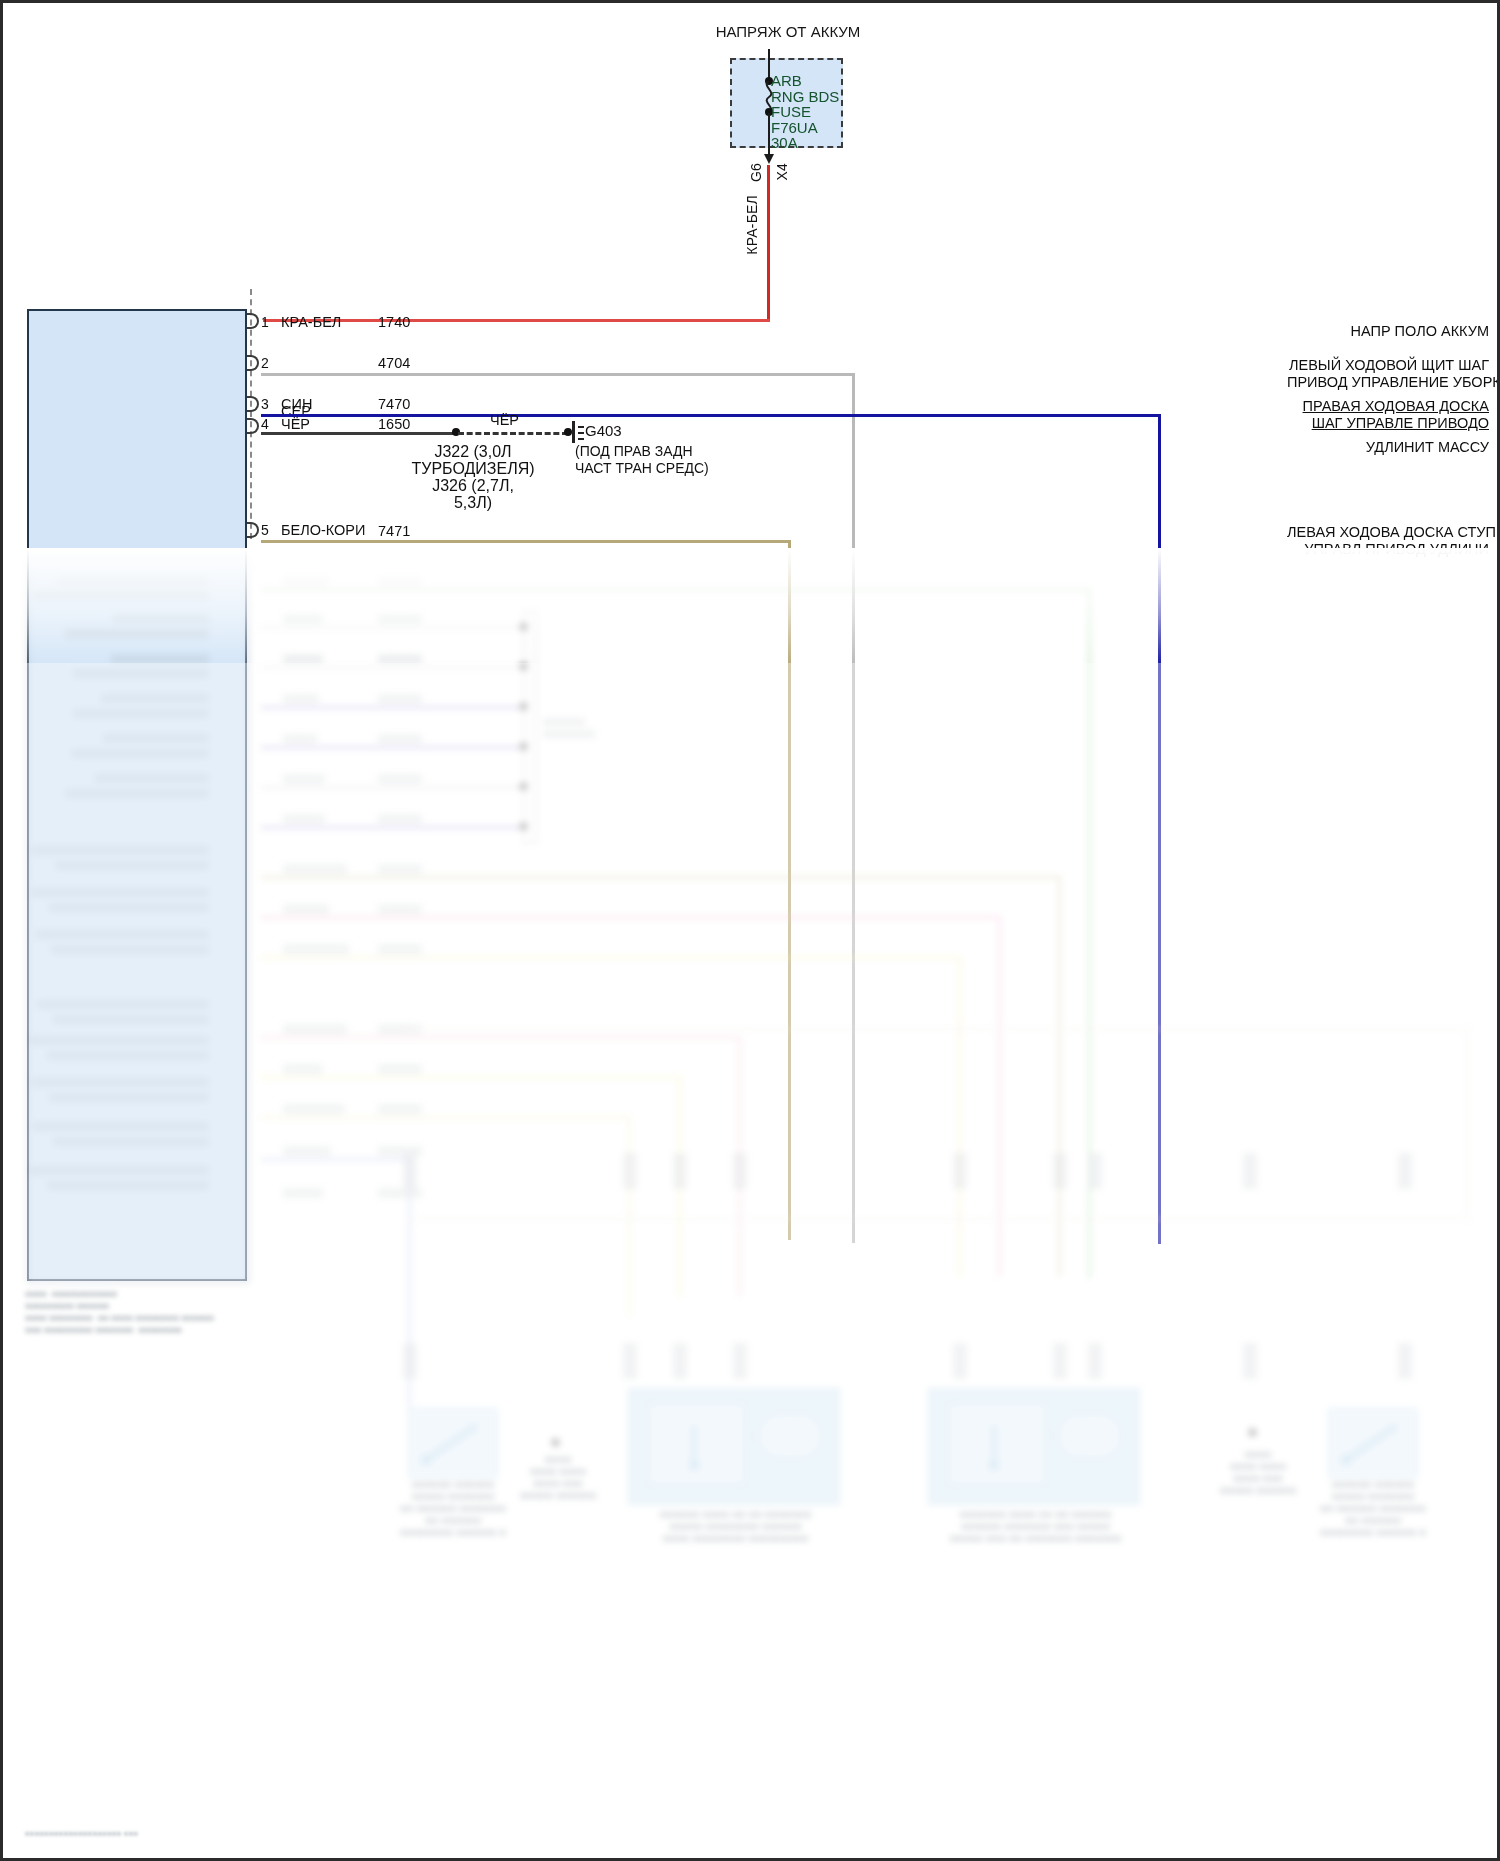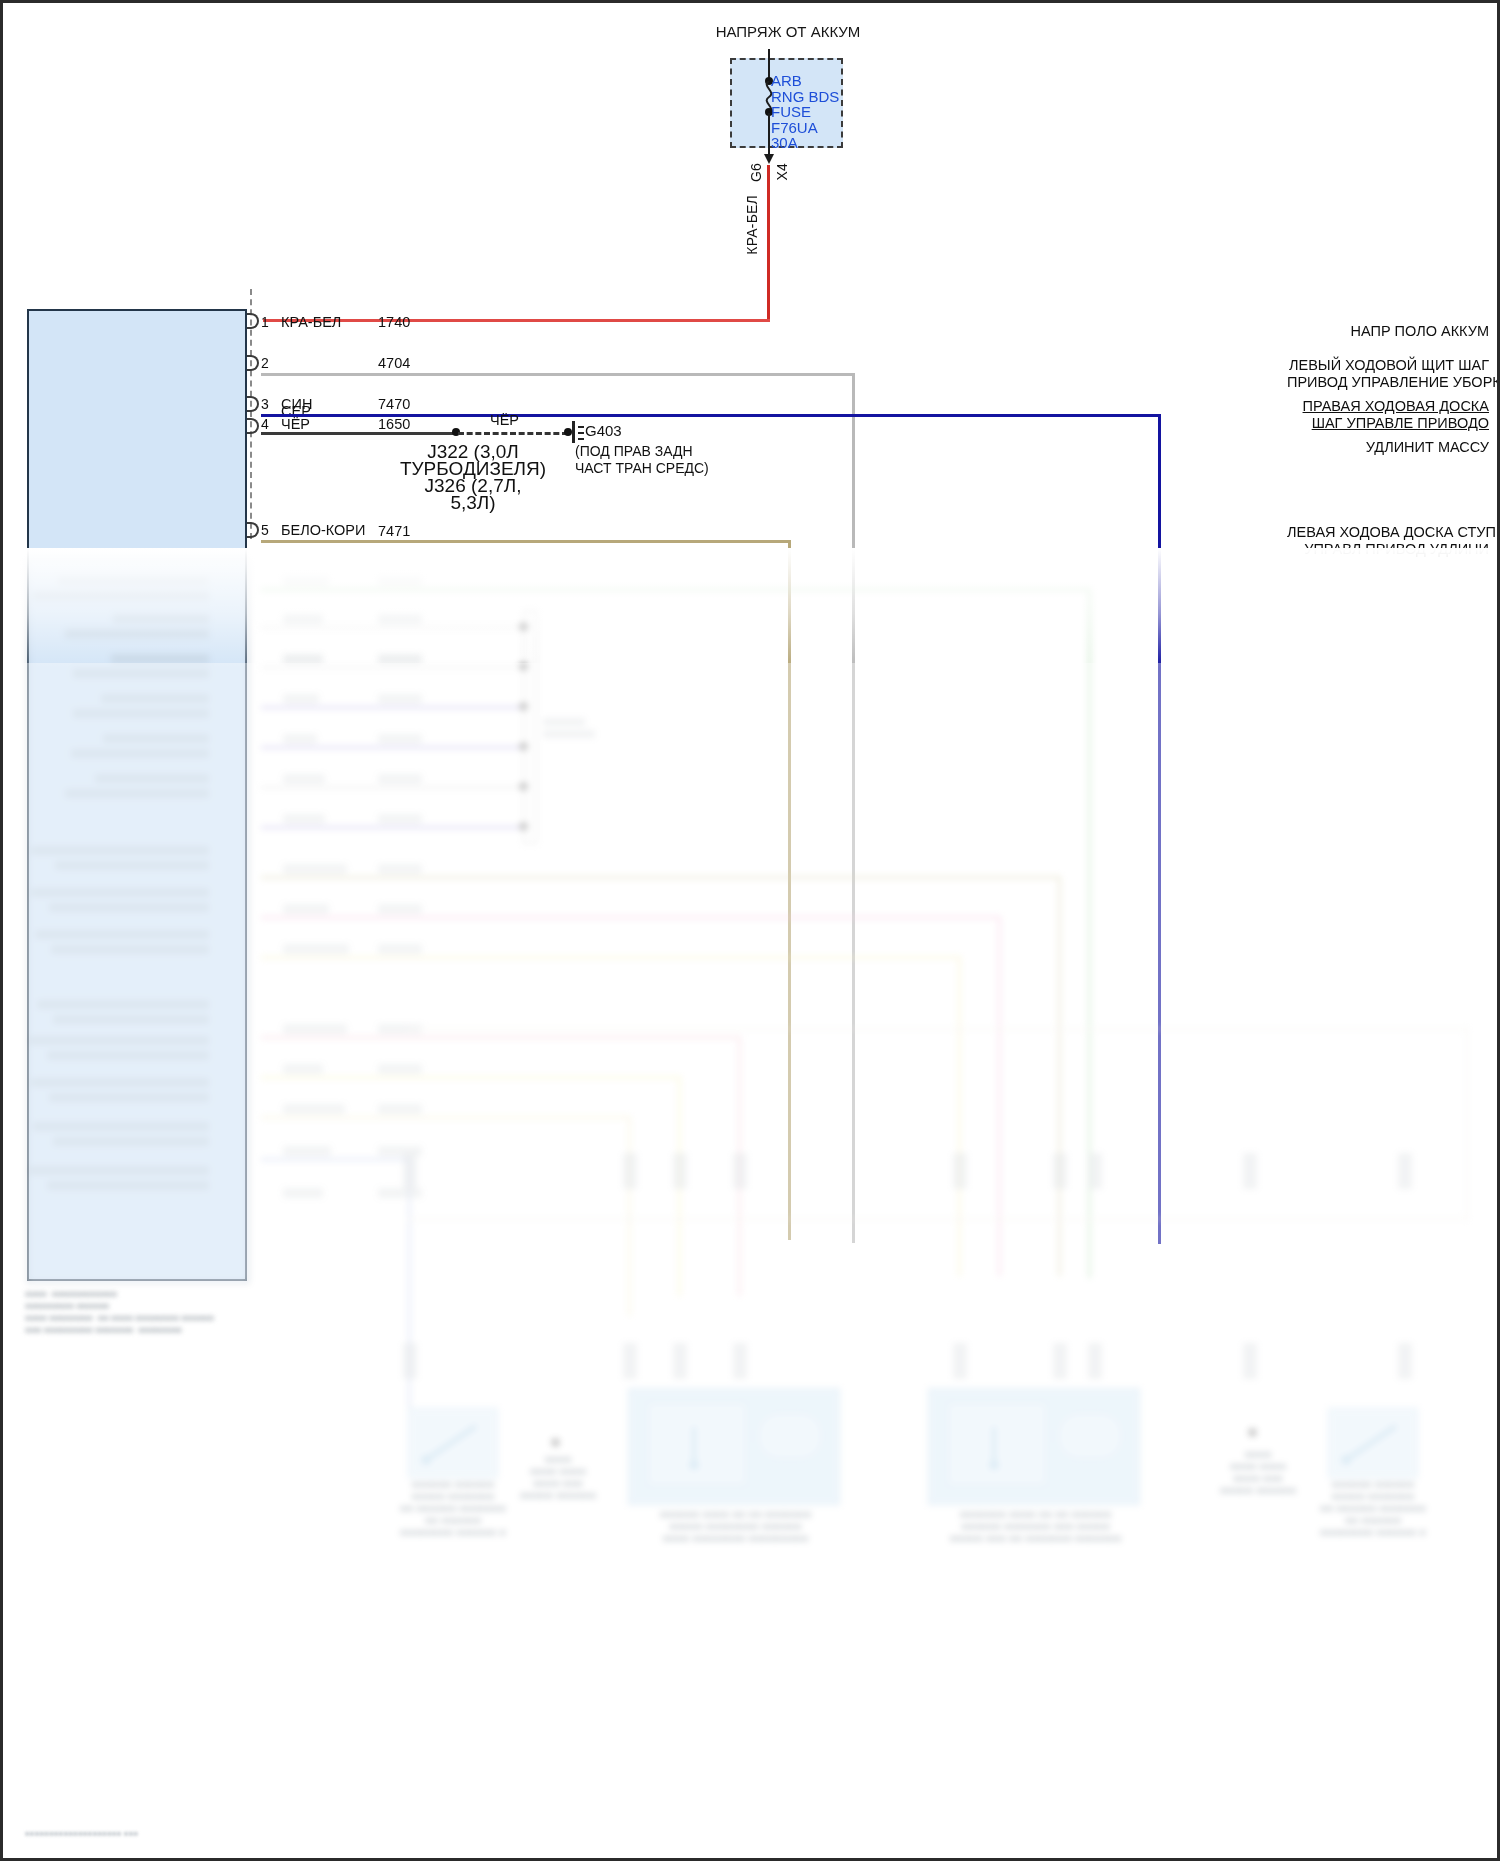--- a/index.html
+++ b/index.html
@@ -26,21 +26,21 @@
     left:727px;top:55px;width:113px;height:90px;
     background:#d3e5f7;border:2px dashed #3b3b3b;
     box-sizing:border-box;
   }
   #fusebox-title{
     left:700px;top:20px;width:170px;
     font-size:15px;line-height:17px;text-align:center;color:#161616;
   }
   #fuse-labels{
     left:768px;top:70px;width:120px;
-    font-size:15px;line-height:15.5px;color:#1d4ed8;white-space:pre;
+    font-size:15px;line-height:15.5px;color:#14532d;white-space:pre;
   }
   #conn-note{
     left:843px;top:50px;width:230px;
     font-size:14px;line-height:16px;color:#161616;white-space:pre;
   }
 
   
   .fuse-seg{position:absolute;background:#1c1c1c;width:2px;}
   .dot{position:absolute;width:8px;height:8px;border-radius:50%;background:#111;}
 
@@ -76,21 +76,21 @@
 
   
   #gnd-dashes{
     left:455px;top:429px;width:110px;height:0;
     border-top:3px dashed #333;
   }
   #gnd-bar{left:569px;top:418px;width:3px;height:22px;background:#222;}
   .gnd-tick{position:absolute;background:#222;}
 
   
-  #j322{left:380px;top:440px;width:180px;font-size:19px;line-height:17px;text-align:center;color:#111;white-space:pre;}
+  #j322{left:380px;top:440px;width:180px;font-size:16px;line-height:17px;text-align:center;color:#111;white-space:pre;}
   #g403lbl{left:582px;top:419px;font-size:15px;color:#111;}
   #g403note{left:572px;top:440px;width:200px;font-size:14px;line-height:17px;color:#111;white-space:pre;}
   #cher{left:487px;top:409px;font-size:14.5px;color:#111;}
 
   
   .vlabel{
     position:absolute;
     writing-mode:vertical-rl;
     transform:rotate(180deg);
     font-size:14px;color:#111;white-space:nowrap;letter-spacing:0.2px;

